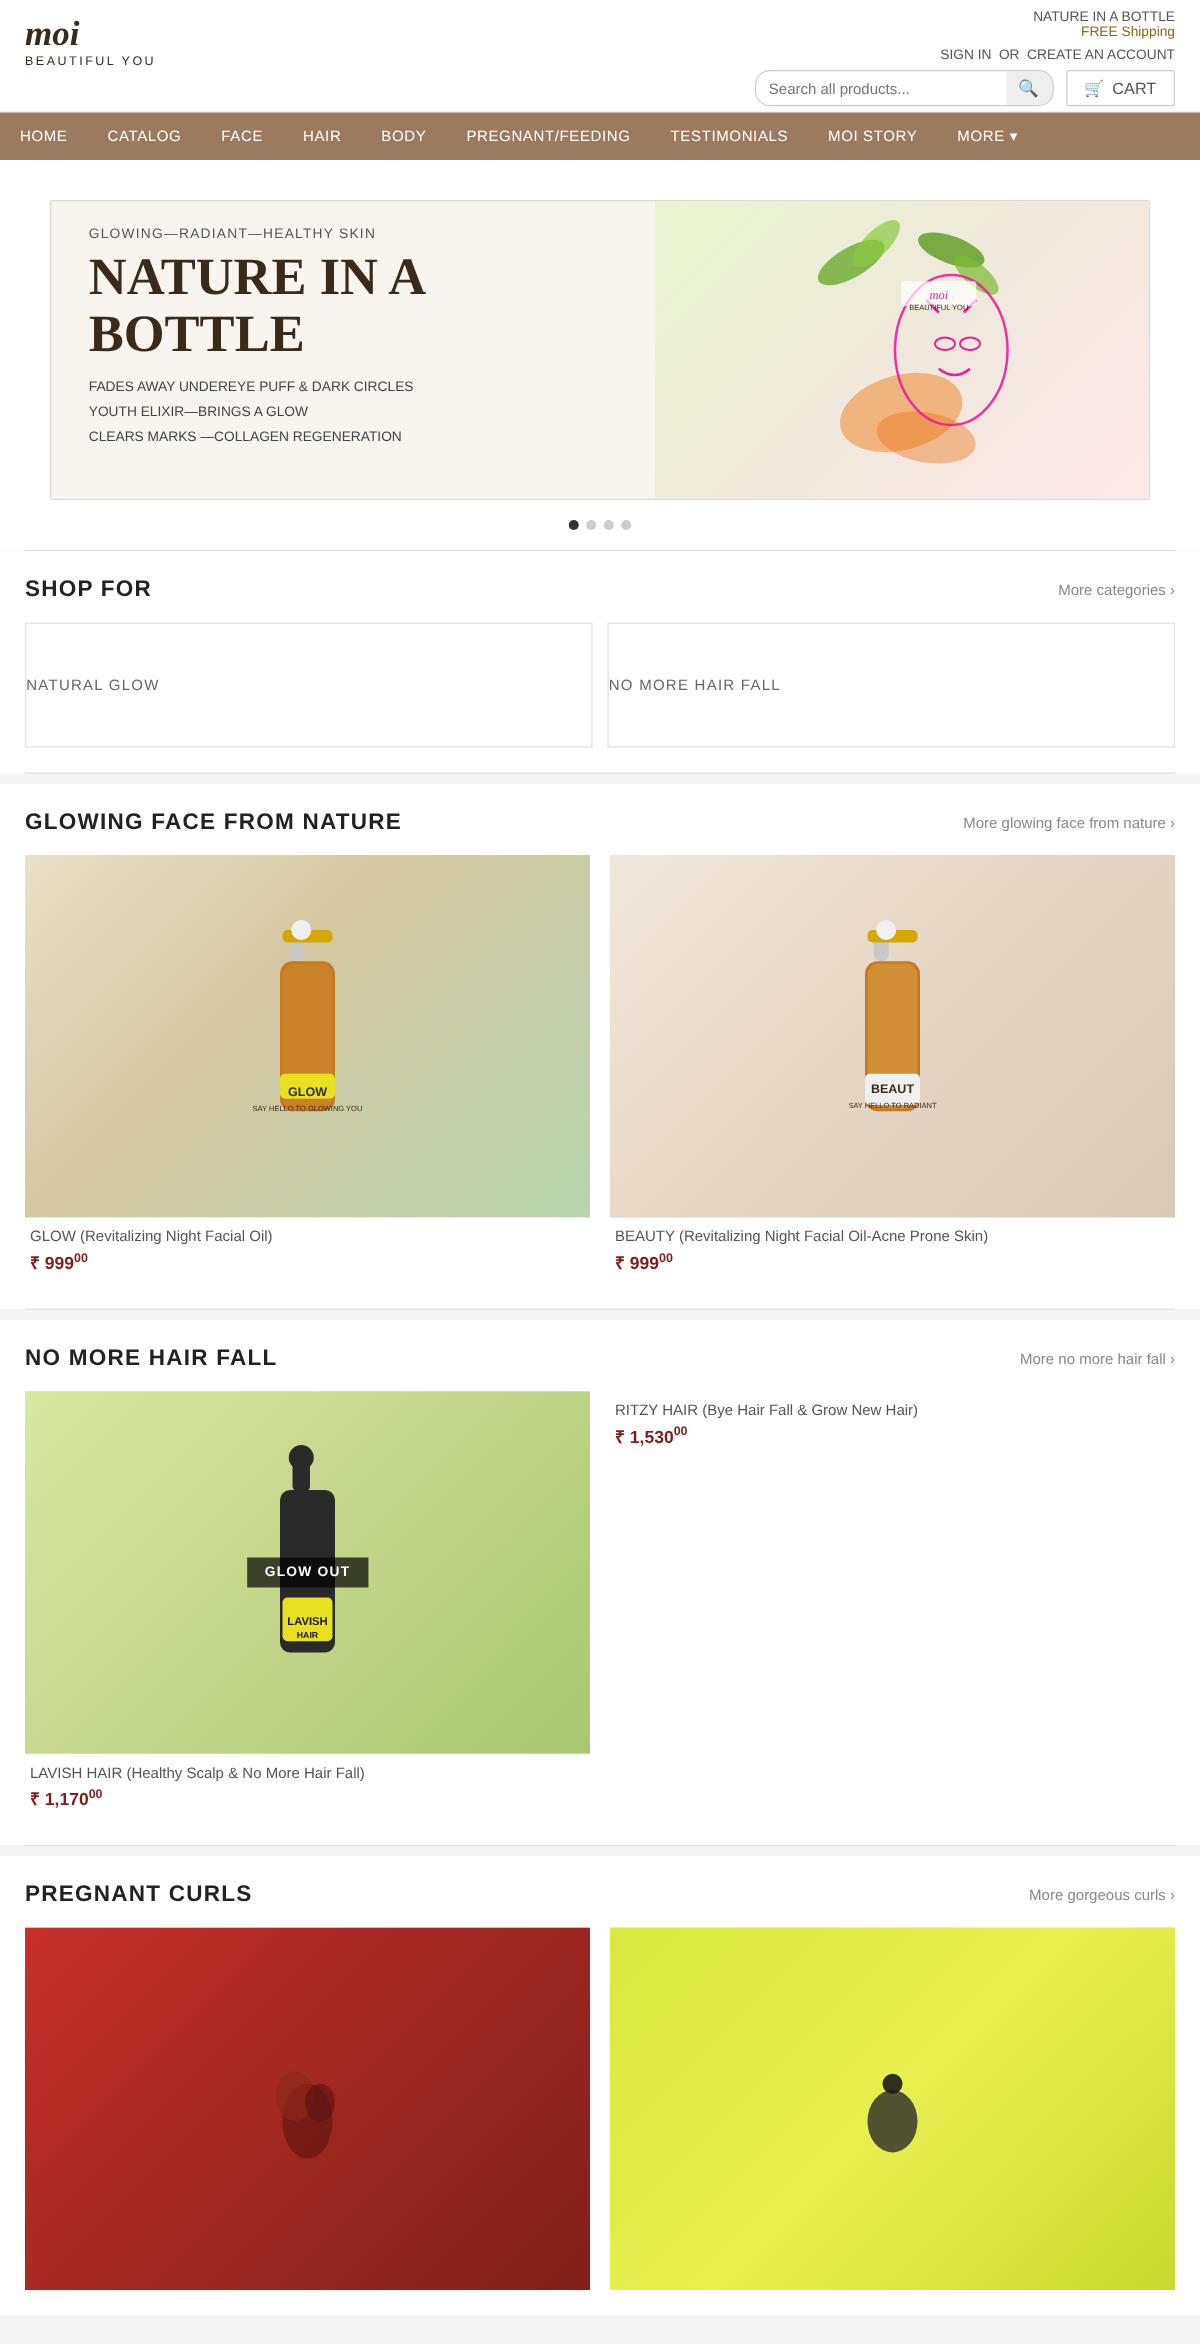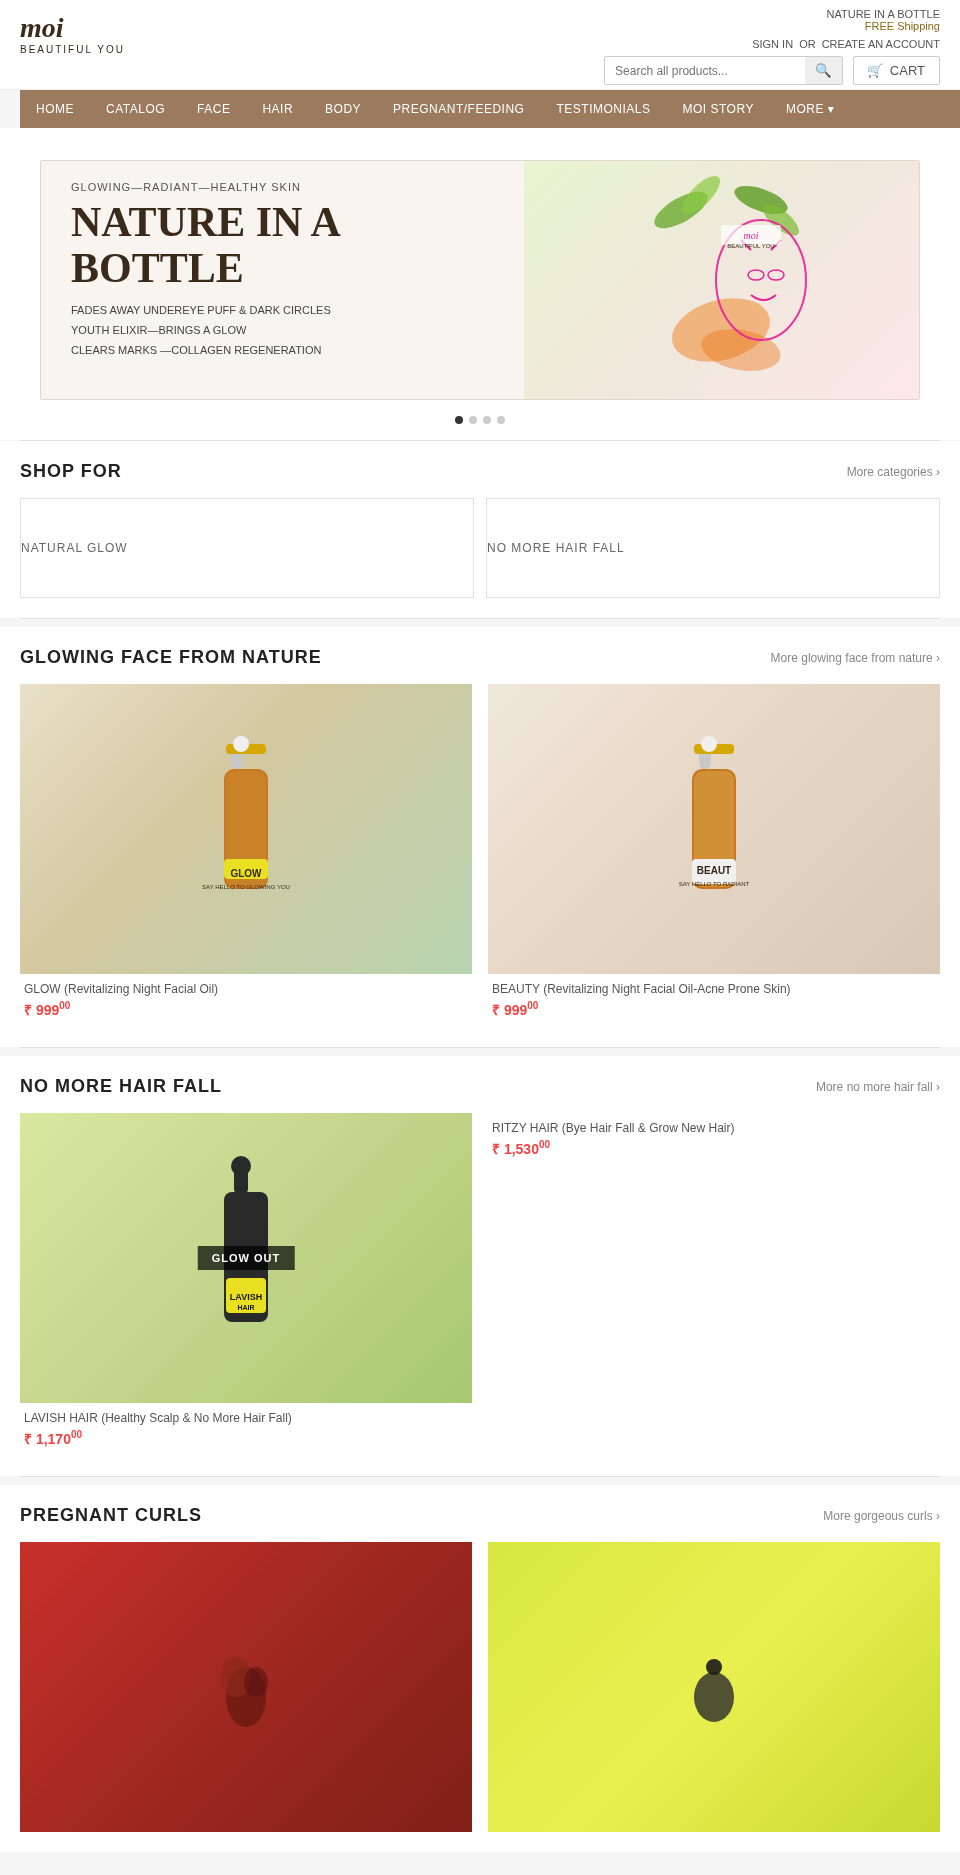--- a/index.html
+++ b/index.html
@@ -17,32 +17,31 @@
     .logo-area { display: flex; flex-direction: column; align-items: flex-start; padding-top: 4px; }
     .logo-text { font-size: 28px; font-weight: bold; color: #3a2a1a; font-family: Georgia, serif; font-style: italic; }
     .logo-sub { font-size: 10px; letter-spacing: 2px; color: #3a2a1a; }
     .top-right { display: flex; flex-direction: column; align-items: flex-end; gap: 6px; }
     .site-tagline { font-size: 11px; color: #555; text-align: right; }
     .site-tagline span { display: block; }
     .free-shipping { color: #8b6914; }
     .auth-row { display: flex; gap: 6px; font-size: 11px; color: #555; }
     .auth-link { color: #555; text-decoration: none; font-size: 11px; }
     .search-cart-row { display: flex; align-items: center; gap: 10px; }
-    .search-box { display: flex; align-items: flex-end; border: 1px solid #ccc; border-radius: 2px; overflow: hidden; }
+    .search-box { display: flex; align-items: flex-end; border: 1px solid #ccc; border-radius: 12px; overflow: hidden; }
     .search-input { border: none; outline: none; padding: 6px 10px; font-size: 12px; width: 200px; color: #999; }
     .search-btn { background: #eee; border: none; padding: 6px 10px; cursor: pointer; color: #555; }
     .cart-btn { display: flex; align-items: center; gap: 6px; background: #fff; border: 1px solid #ccc; padding: 6px 14px; cursor: pointer; font-size: 13px; color: #555; border-radius: 2px; }
 
     
     .nav-bar {
       background: #9c7a5e;
       display: flex;
       align-items: flex-start;
       gap: 0;
-      margin-left: 20px;
     }
     .nav-item {
       color: #fff;
       font-size: 12px;
       padding: 12px 16px;
       cursor: pointer;
       letter-spacing: 0.5px;
       text-decoration: none;
       display: flex;
       align-items: center;
@@ -155,21 +154,21 @@
       transform: translate(-50%, -50%);
       background: rgba(0,0,0,0.7);
       color: #fff;
       padding: 6px 14px;
       font-size: 11px;
       letter-spacing: 1px;
       font-weight: bold;
     }
     .product-info { padding: 8px 4px; }
     .product-name { font-size: 12px; color: #555; margin-bottom: 4px; }
-    .product-price { font-size: 14px; color: #ef4444; font-weight: bold; }
+    .product-price { font-size: 14px; color: #7f1d1d; font-weight: bold; }
     .price-sup { font-size: 10px; vertical-align: super; }
   </style>
 </head>
 <body>
 
 <div class="top-bar">
   <div class="logo-area">
     <div class="logo-text">moi</div>
     <div class="logo-sub">BEAUTIFUL YOU</div>
   </div>

